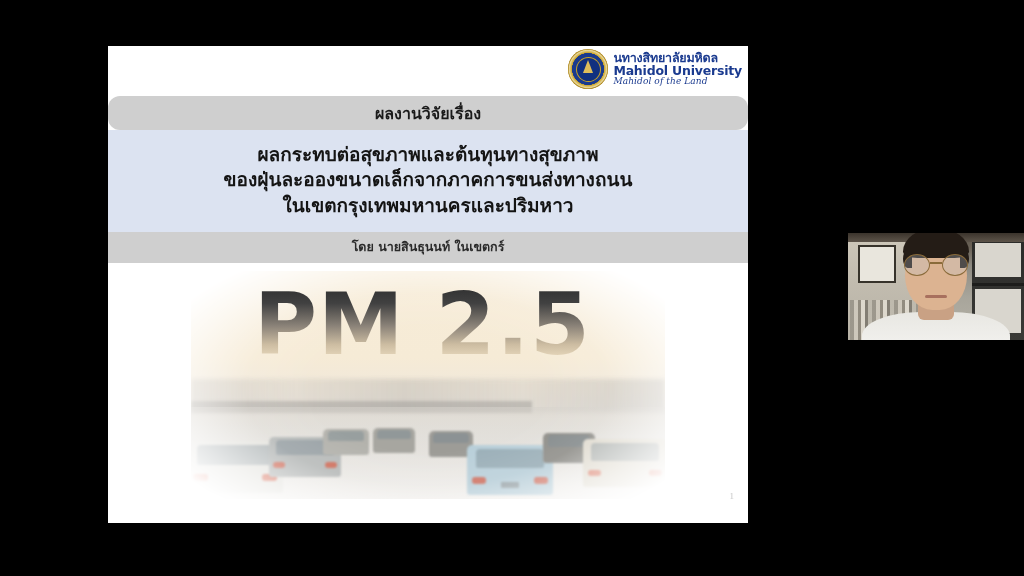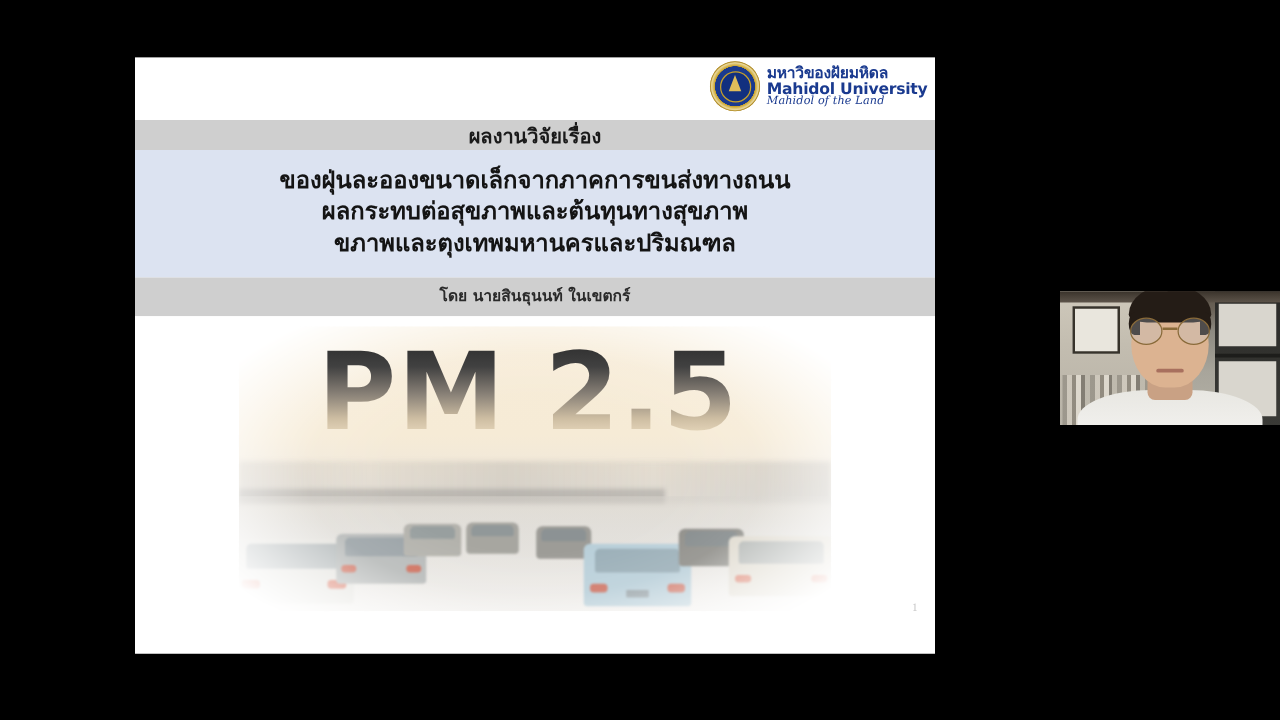--- a/index.html
+++ b/index.html
@@ -104,25 +104,26 @@
     font-size: 9px;
     color: #1a3a8f;
     font-family: "DejaVu Serif", "Liberation Serif", serif;
     font-style: italic;
     white-space: nowrap;
     letter-spacing: 0.1px;
   }
 
   
   .band-gray-top {
-    height: 24px;
+    height: 34px;
     background: #cfcfcf;
     display: flex;
     align-items: center;
     justify-content: center;
+    border-radius: 12px;
   }
   .band-gray-top .lbl {
     font-size: 16px;
     font-weight: 700;
     color: #1a1a1a;
   }
 
   
   .band-blue {
     background: #dce3f1;
@@ -460,35 +461,35 @@
 <body>
 
 <div id="stage">
 
   <div id="slide">
 
     <div class="slide-header">
       <div class="logo-block">
         <div class="logo-emblem"></div>
         <div class="logo-text">
-          <div class="logo-thai">มหาวิของฝัยมหิดล</div>
+          <div class="logo-thai">นทางสิทยาลัยมหิดล</div>
           <div class="logo-eng">Mahidol University</div>
           <div class="logo-tag">Mahidol of the Land</div>
         </div>
       </div>
     </div>
 
     <div class="band-gray-top">
       <span class="lbl">ผลงานวิจัยเรื่อง</span>
     </div>
 
     <div class="band-blue">
+      <div class="tline">ผลกระทบต่อสุขภาพและต้นทุนทางสุขภาพ</div>
       <div class="tline">ของฝุ่นละอองขนาดเล็กจากภาคการขนส่งทางถนน</div>
-      <div class="tline">ผลกระทบต่อสุขภาพและต้นทุนทางสุขภาพ</div>
-      <div class="tline">ขภาพและตุงเทพมหานครและปริมณฑล</div>
+      <div class="tline">ในเขตกรุงเทพมหานครและปริมหาว</div>
     </div>
 
     <div class="band-gray-author">
       <span class="lbl">โดย นายสินธุนนท์ ในเขตกร์</span>
     </div>
 
     <div class="photo-area">
       <div class="photo">
         <div class="skyline"></div>
         <div class="overpass"></div>

